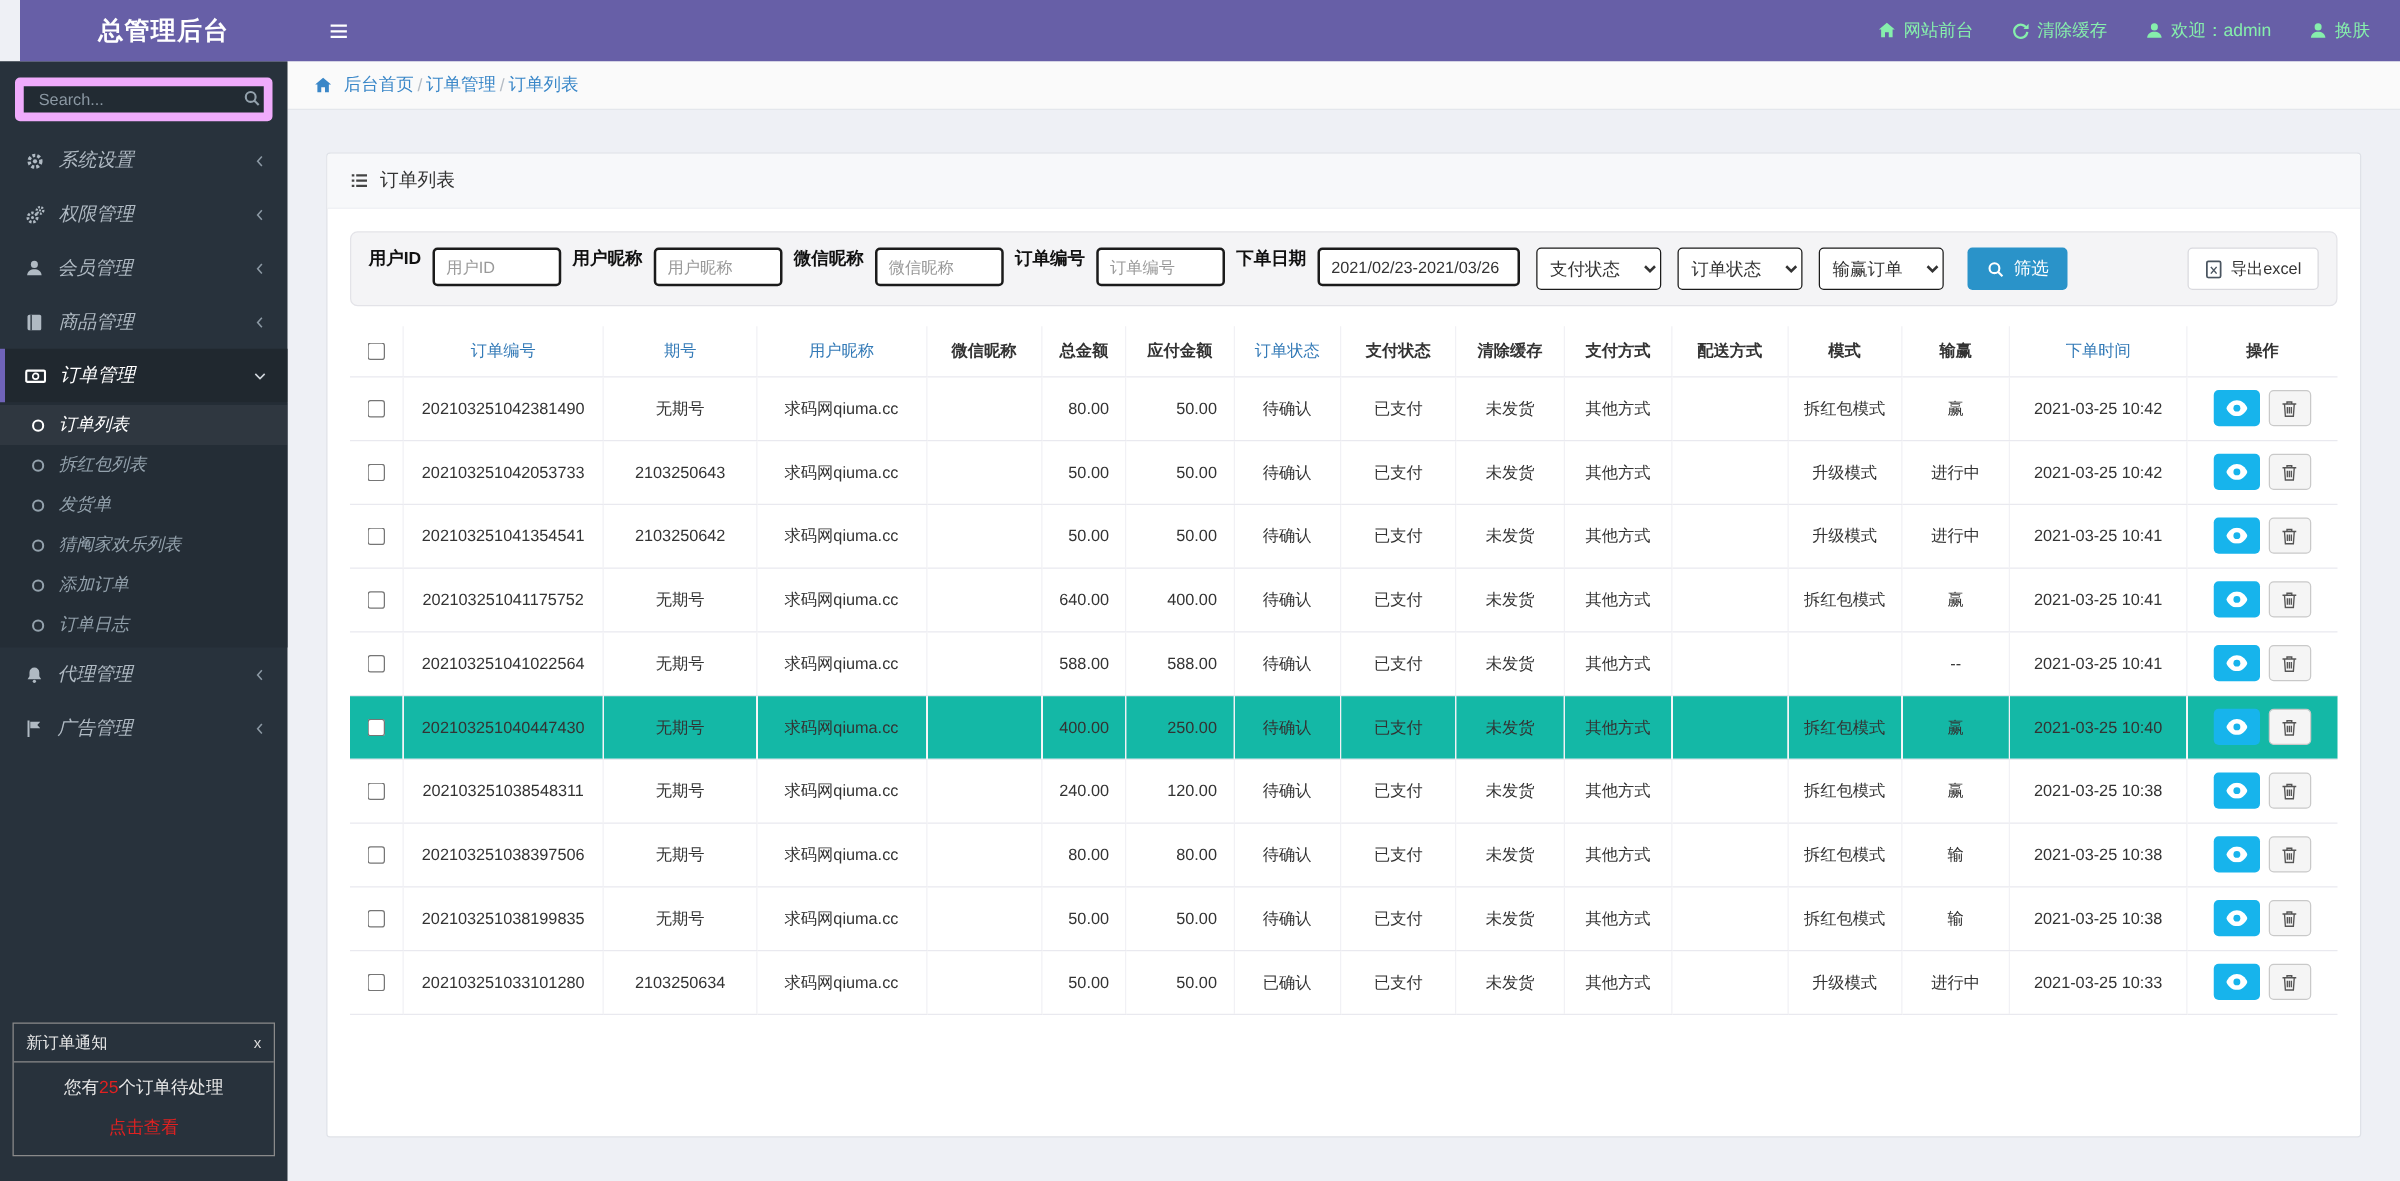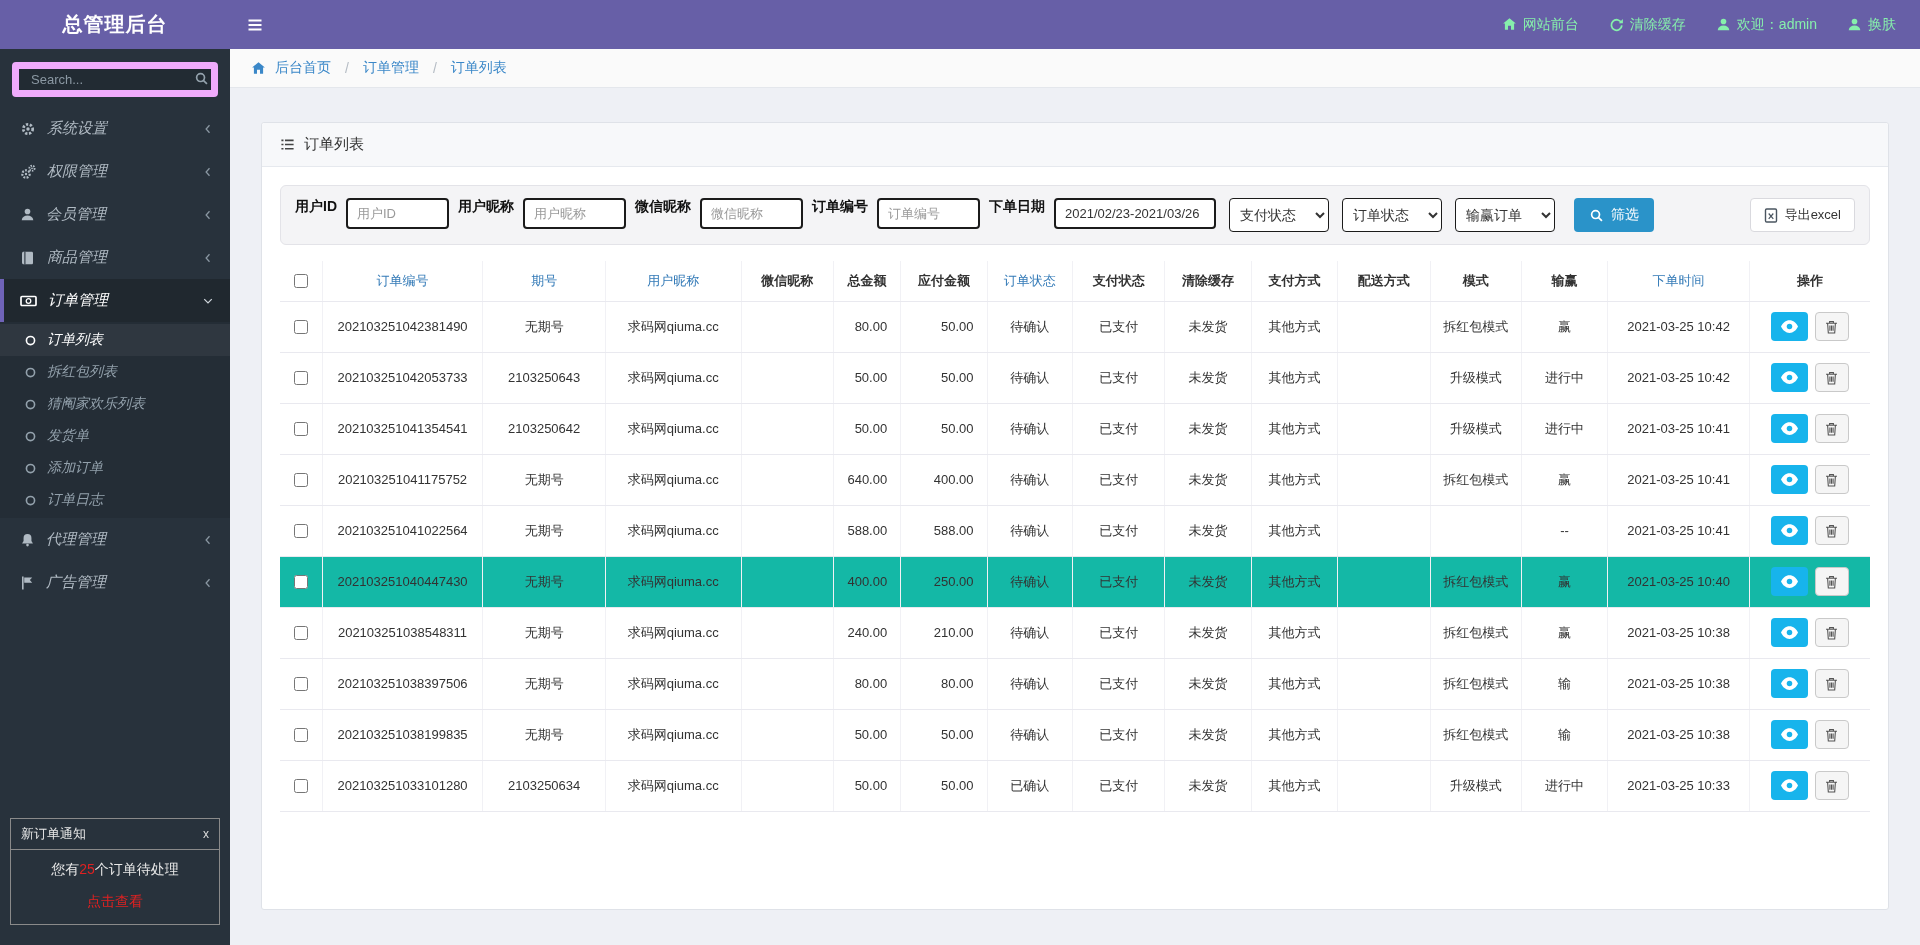--- a/index.html
+++ b/index.html
@@ -4,21 +4,21 @@
 <style>
   * { box-sizing: border-box; }
   html,body { margin:0; padding:0; }
   body {
     width:1920px; height:945px; overflow:hidden; position:relative;
     font-family:"Liberation Sans", sans-serif; background:#eef0f5; color:#333;
   }
   .icn { display:inline-flex; align-items:center; justify-content:center; line-height:0; }
 
   
-  .topbar { position:absolute; top:0; left:0; right:0; height:49px; background:#675fa7;
+  .topbar { position:absolute; top:0; left:16px; right:0; height:49px; background:#675fa7;
             display:flex; align-items:center; z-index:20; }
   .brand { width:230px; text-align:center; color:#fff; font-size:20px; font-weight:bold; letter-spacing:1px; }
   .hamburger { margin-left:17px; cursor:pointer; }
   .topbar-spacer { flex:1; }
   .topbar-links { display:flex; align-items:center; gap:30px; margin-right:24px; }
   .topbar-link { display:flex; align-items:center; gap:6px; color:#86efac; font-size:14px; cursor:pointer; }
 
   
   .sidebar { position:absolute; top:49px; left:0; bottom:0; width:230px; background:#28323c; z-index:15; }
   .search-wrap { margin:13px 12px 10px; position:relative; }
@@ -245,29 +245,29 @@
             </svg>
           </span>
           <span>拆红包列表</span>
         </li>
         <li class="submenu-item">
           <span class="icn">
             <svg width="13" height="13" viewBox="0 0 16 16">
               <circle cx="8" cy="8" r="5" fill="none" stroke="currentColor" stroke-width="2"></circle>
             </svg>
           </span>
-          <span>猜阄家欢乐列表</span>
+          <span>发货单</span>
         </li>
         <li class="submenu-item">
           <span class="icn">
             <svg width="13" height="13" viewBox="0 0 16 16">
               <circle cx="8" cy="8" r="5" fill="none" stroke="currentColor" stroke-width="2"></circle>
             </svg>
           </span>
-          <span>发货单</span>
+          <span>猜阄家欢乐列表</span>
         </li>
         <li class="submenu-item">
           <span class="icn">
             <svg width="13" height="13" viewBox="0 0 16 16">
               <circle cx="8" cy="8" r="5" fill="none" stroke="currentColor" stroke-width="2"></circle>
             </svg>
           </span>
           <span>添加订单</span>
         </li>
         <li class="submenu-item">
@@ -323,21 +323,21 @@
   </div>
 </div>
 
 <div class="main">
   <div class="breadcrumb">
     <span class="icn bc-home">
         <svg width="15" height="15" viewBox="0 0 16 16">
           <path d="M8 1.2 14.8 7h-1.9v6.6H9.6V9.4H6.4v4.2H3.1V7H1.2z" fill="currentColor"></path>
         </svg>
       </span>
-    <span id="breadcrumb-items" style="display:flex;align-items:center;gap:14px;">
+    <span id="breadcrumb-items" style="display:flex;align-items:center;gap:3px;">
         <span class="crumb">后台首页</span>
         <span class="sep">/</span>
         <span class="crumb">订单管理</span>
         <span class="sep">/</span>
         <span class="crumb">订单列表</span>
       </span>
   </div>
 
   <div class="content">
     <div class="panel">
@@ -613,21 +613,21 @@
                     </span>
                   </button></td>
               </tr>
               <tr>
                 <td><input class="cb" type="checkbox" style=""></td>
                 <td>202103251038548311</td>
                 <td>无期号</td>
                 <td>求码网qiuma.cc</td>
                 <td></td>
                 <td class="num">240.00</td>
-                <td class="num">210.00</td>
+                <td class="num">120.00</td>
                 <td>待确认</td>
                 <td>已支付</td>
                 <td>未发货</td>
                 <td>其他方式</td>
                 <td></td>
                 <td>拆红包模式</td>
                 <td class="result-win">赢</td>
                 <td>2021-03-25 10:38</td>
                 <td><button class="btn-view">
                     <span class="icn">

